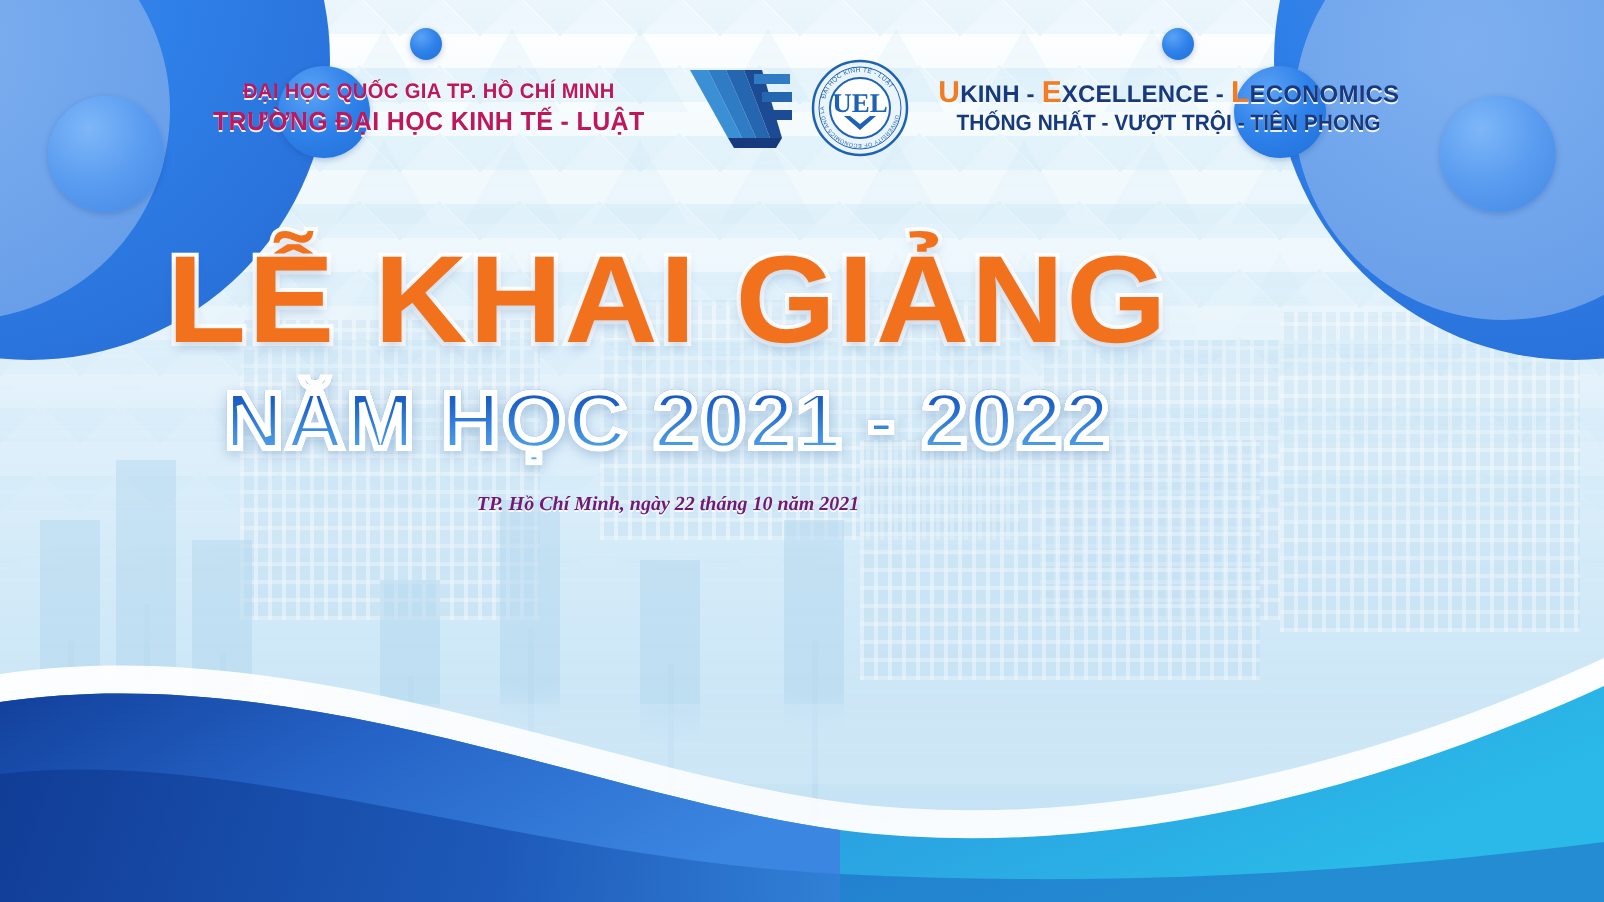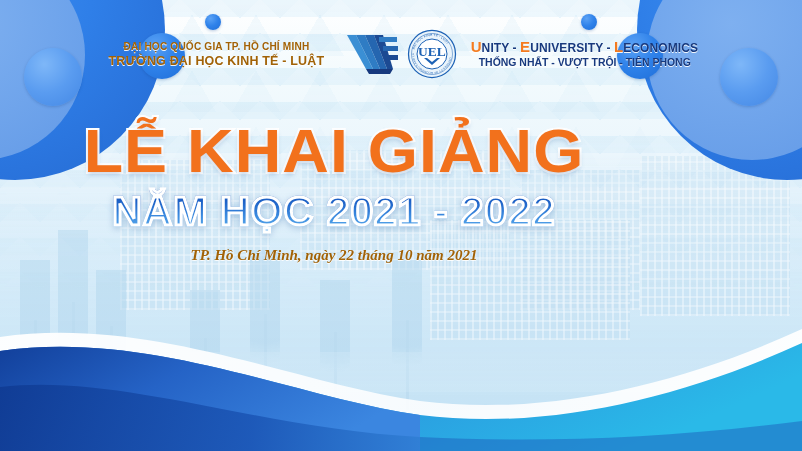--- a/index.html
+++ b/index.html
@@ -102,21 +102,21 @@
   .bubR2{ right:205px; top:14px; width:16px; height:16px; }
   .bubR3{ right:24px;  top:48px; width:58px; height:58px;
           background:radial-gradient(circle at 35% 28%, #7eb7f8 0%, #5a9cf0 50%, #4488e5 100%); }
 
   
   .header{
     position:absolute; left:0; top:24px; width:802px; height:60px;
     display:flex; align-items:center; justify-content:center; gap:14px;
   }
   .uni-name{
-    text-align:center; line-height:1.18; color:#a16207;
+    text-align:center; line-height:1.18; color:#be185d;
     font-weight:bold; letter-spacing:.2px;
     text-shadow:0 1px 0 rgba(255,255,255,.9);
   }
   .uni-name .l1{ font-size:10.5px; display:block; transform:scaleX(.96); }
   .uni-name .l2{ font-size:13px;  display:block; transform:scaleX(.96); }
 
   .logos{ display:flex; align-items:center; gap:8px; }
 
   .motto{
     text-align:center; line-height:1.22;
@@ -147,21 +147,21 @@
     -webkit-text-stroke:3px #ffffff;
     paint-order:stroke fill;
     filter:drop-shadow(0 2px 3px rgba(60,110,170,.30));
     transform:scaleX(1.02);
     line-height:1.1;
   }
   .t-date{
     margin-top:14px;
     font-family:"Liberation Serif", serif;
     font-style:italic; font-weight:bold;
-    font-size:15px; color:#a16207;
+    font-size:10px; color:#701a75;
     text-shadow:0 1px 0 rgba(255,255,255,.85);
   }
 
   
   .waves{ position:absolute; left:0; bottom:0; width:802px; height:130px; }
   .waves svg{ display:block; width:802px; height:130px; }
 </style>
 </head>
 <body>
 
@@ -251,21 +251,21 @@
         </text>
         <text font-size="5.5" fill="#1d62b5" font-family="'Liberation Sans',sans-serif" letter-spacing="0.3">
           <textPath href="#ringbot" startOffset="6%">UNIVERSITY OF ECONOMICS AND LAW</textPath>
         </text>
         <text x="50" y="54" text-anchor="middle" font-size="27" font-weight="bold" fill="#1d62b5" font-family="'Liberation Serif',serif">UEL</text>
         <path d="M34,58 L50,72 L66,58 L60,58 L50,66 L40,58 Z" fill="#1d62b5"></path>
       </svg>
     </div>
 
     <div class="motto">
-      <span class="m1"><span id="motto-en"><span class="cap">U</span><span>NITY</span><span> - </span><span class="cap">E</span><span>UNIVERSITY</span><span> - </span><span class="cap">L</span><span>ECONOMICS</span></span></span>
+      <span class="m1"><span id="motto-en"><span class="cap">U</span><span>KINH</span><span> - </span><span class="cap">E</span><span>XCELLENCE</span><span> - </span><span class="cap">L</span><span>ECONOMICS</span></span></span>
       <span class="m2">THỐNG NHẤT - VƯỢT TRỘI - TIÊN PHONG</span>
     </div>
 
   </div>
 
   <div class="titles">
     <div class="t-main">LỄ KHAI GIẢNG</div>
     <div class="t-sub">NĂM HỌC 2021 - 2022</div>
     <div class="t-date">TP. Hồ Chí Minh, ngày 22 tháng 10 năm 2021</div>
   </div>

